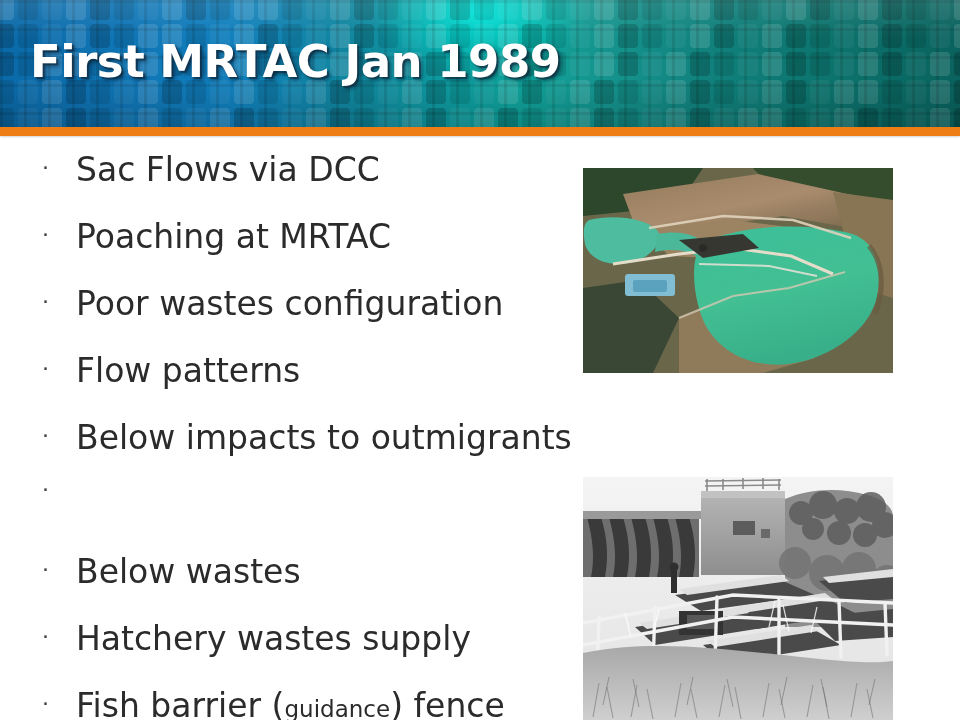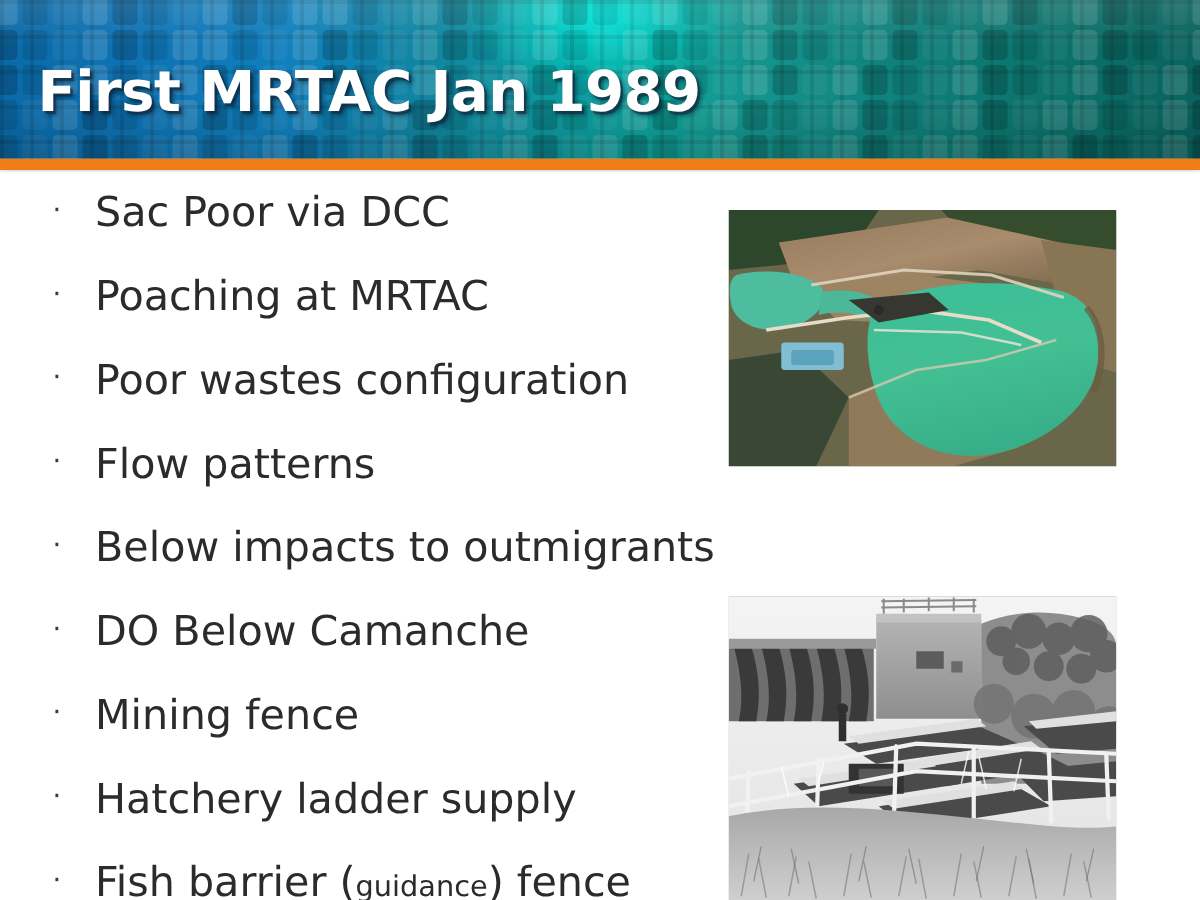--- a/index.html
+++ b/index.html
@@ -86,21 +86,21 @@
     left: 0; top: 0;
     width: 960px; height: 127px;
     background:
       linear-gradient(180deg, rgba(255,255,255,0.10) 0%, rgba(255,255,255,0.0) 30%,
                       rgba(0,0,0,0.0) 62%, rgba(0,0,0,0.16) 100%);
   }
 
   .slide-title {
     position: absolute;
     left: 30px;
-    top: 47px;
+    top: 35px;
     font-family: "DejaVu Sans", sans-serif;
     font-size: 45px;
     font-weight: bold;
     color: #ffffff;
     letter-spacing: -0.5px;
     text-shadow:
        2px 2px 0 rgba(20,40,60,0.55),
        3px 3px 4px rgba(0,20,40,0.55);
     white-space: nowrap;
     z-index: 6;
@@ -427,49 +427,48 @@
   </div>
 
   <div class="slide-title">First MRTAC Jan 1989</div>
 
 
   <div class="orange-rule"></div>
 
   <div class="bullet-list" id="bullet-list">
       <div class="bullet-item">
         <span class="bullet-dot">·</span>
-        <span class="bullet-text">Sac Poor via DCC</span>
+        <span class="bullet-text">Sac Flows via DCC</span>
       </div>
       <div class="bullet-item">
         <span class="bullet-dot">·</span>
         <span class="bullet-text">Poaching at MRTAC</span>
       </div>
       <div class="bullet-item">
         <span class="bullet-dot">·</span>
         <span class="bullet-text">Poor wastes configuration</span>
       </div>
       <div class="bullet-item">
         <span class="bullet-dot">·</span>
         <span class="bullet-text">Flow patterns</span>
       </div>
       <div class="bullet-item">
         <span class="bullet-dot">·</span>
         <span class="bullet-text">Below impacts to outmigrants</span>
       </div>
       <div class="bullet-item">
         <span class="bullet-dot">·</span>
-        <span class="bullet-text">DO Below Camanche</span>
-      </div>
-      <div class="bullet-item">
-        <span class="bullet-dot">·</span>
-        <span class="bullet-text">Mining fence</span>
-      </div>
-      <div class="bullet-item">
-        <span class="bullet-dot">·</span>
-        <span class="bullet-text">Hatchery ladder supply</span>
+      </div>
+      <div class="bullet-item">
+        <span class="bullet-dot">·</span>
+        <span class="bullet-text">Below wastes</span>
+      </div>
+      <div class="bullet-item">
+        <span class="bullet-dot">·</span>
+        <span class="bullet-text">Hatchery wastes supply</span>
       </div>
       <div class="bullet-item">
         <span class="bullet-dot">·</span>
         <span class="bullet-text"><span>Fish barrier (</span><span class="sub">guidance</span><span>) fence</span></span>
       </div>
     </div>
 
   <div class="photo" id="photo-reservoir">
     <svg class="ph-layer" viewBox="0 0 310 205" preserveAspectRatio="none" aria-hidden="true">
       <defs>

